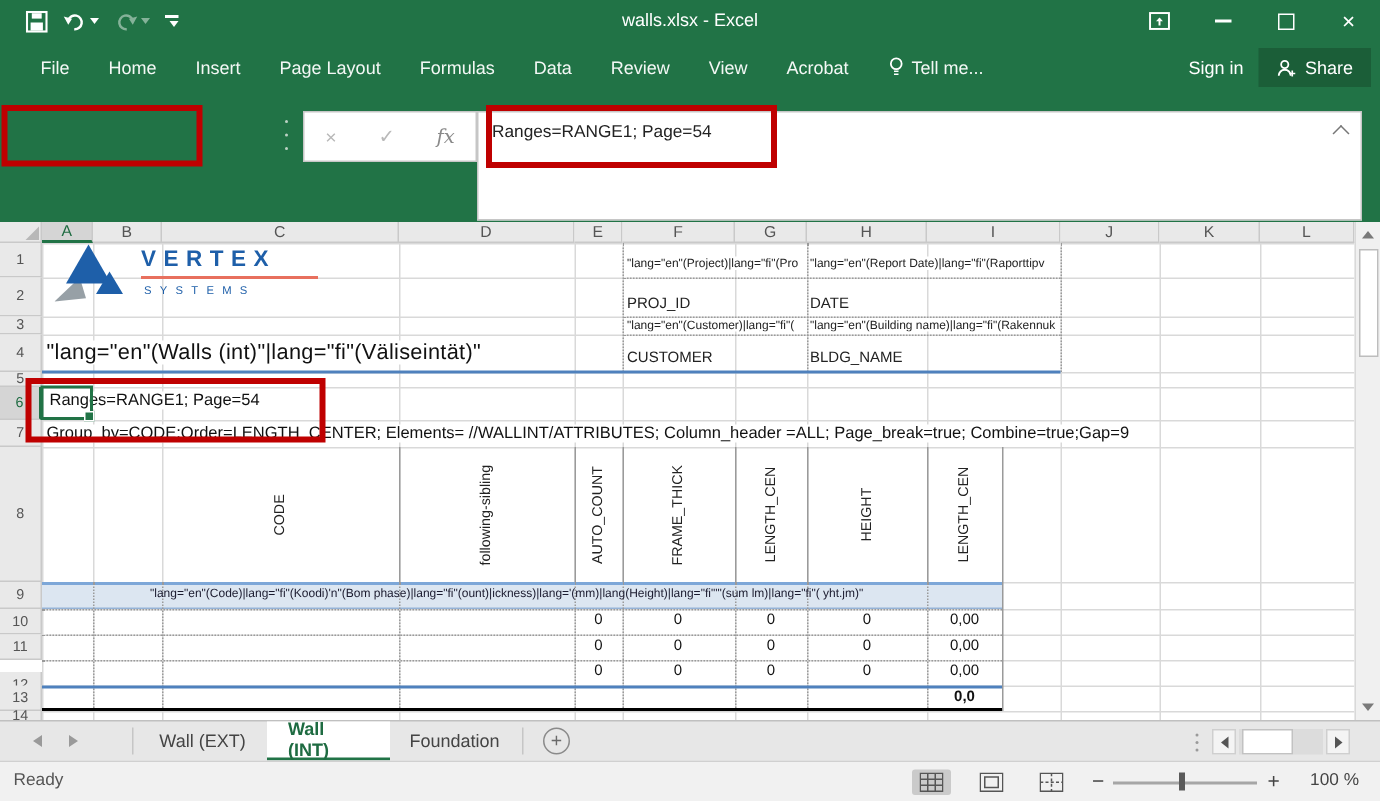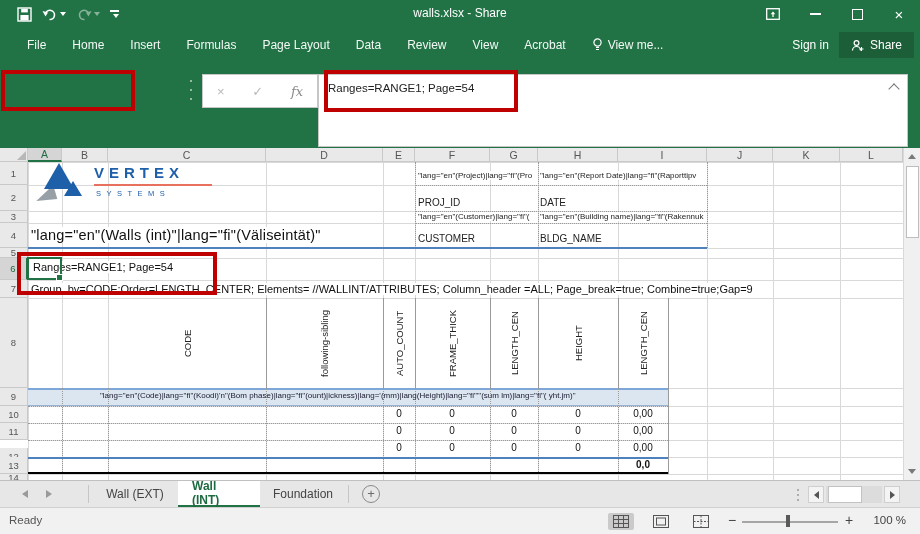--- a/index.html
+++ b/index.html
@@ -142,21 +142,21 @@
           </svg>
         <span class="dd"></span>
       </div>
       <div class="qbtn">
         <div style="display:flex;flex-direction:column;align-items:center;gap:2px;">
           <span style="width:9px;height:1.5px;background:#fff;"></span>
           <span class="dd"></span>
         </div>
       </div>
     </div>
-    <div class="wtitle">walls.xlsx - Share</div>
+    <div class="wtitle">walls.xlsx - Excel</div>
     <div class="wctl" style="right:0;">
       <div class="wbtn">
         <svg width="14" height="12" viewBox="0 0 14 12">
             <rect x="0.7" y="0.7" width="12.6" height="10.6" fill="none" stroke="#fff" stroke-width="1.3"></rect>
             <path d="M7 9 L7 4.5" stroke="#fff" stroke-width="1.3"></path>
             <path d="M4.7 6.2 L7 3.6 L9.3 6.2 Z" fill="#fff"></path>
           </svg>
       </div>
       <div class="wbtn">
           <span class="minbar"></span>
@@ -167,32 +167,32 @@
       <div class="wbtn">
           <span class="closex">×</span>
         </div>
     </div>
   </div>
 
   <div class="rtabs">
     <span class="rtab">File</span>
     <span class="rtab">Home</span>
     <span class="rtab">Insert</span>
+    <span class="rtab">Page Layout</span>
     <span class="rtab">Formulas</span>
-    <span class="rtab">Page Layout</span>
     <span class="rtab">Data</span>
     <span class="rtab">Review</span>
     <span class="rtab">View</span>
     <span class="rtab">Acrobat</span>
     <span class="rtab tellme">
       <svg width="11" height="14" viewBox="0 0 11 14">
           <circle cx="5.5" cy="4.5" r="3.6" fill="none" stroke="#fff" stroke-width="1.2"></circle>
           <path d="M4 9.5 h3 M4 11.5 h3" stroke="#fff" stroke-width="1.1"></path>
         </svg>
-      <span>View me...</span>
+      <span>Tell me...</span>
     </span>
   </div>
   <div class="acct">
     <span class="signin">Sign in</span>
     <span class="sharebtn">
       <svg width="13" height="13" viewBox="0 0 13 13">
           <circle cx="5.5" cy="4" r="2.4" fill="none" stroke="#fff" stroke-width="1.2"></circle>
           <path d="M1.5 11.5 a4 4 0 0 1 8 0" fill="none" stroke="#fff" stroke-width="1.2"></path>
           <path d="M10.5 8 v4 M8.5 10 h4" stroke="#fff" stroke-width="1.1"></path>
         </svg>

